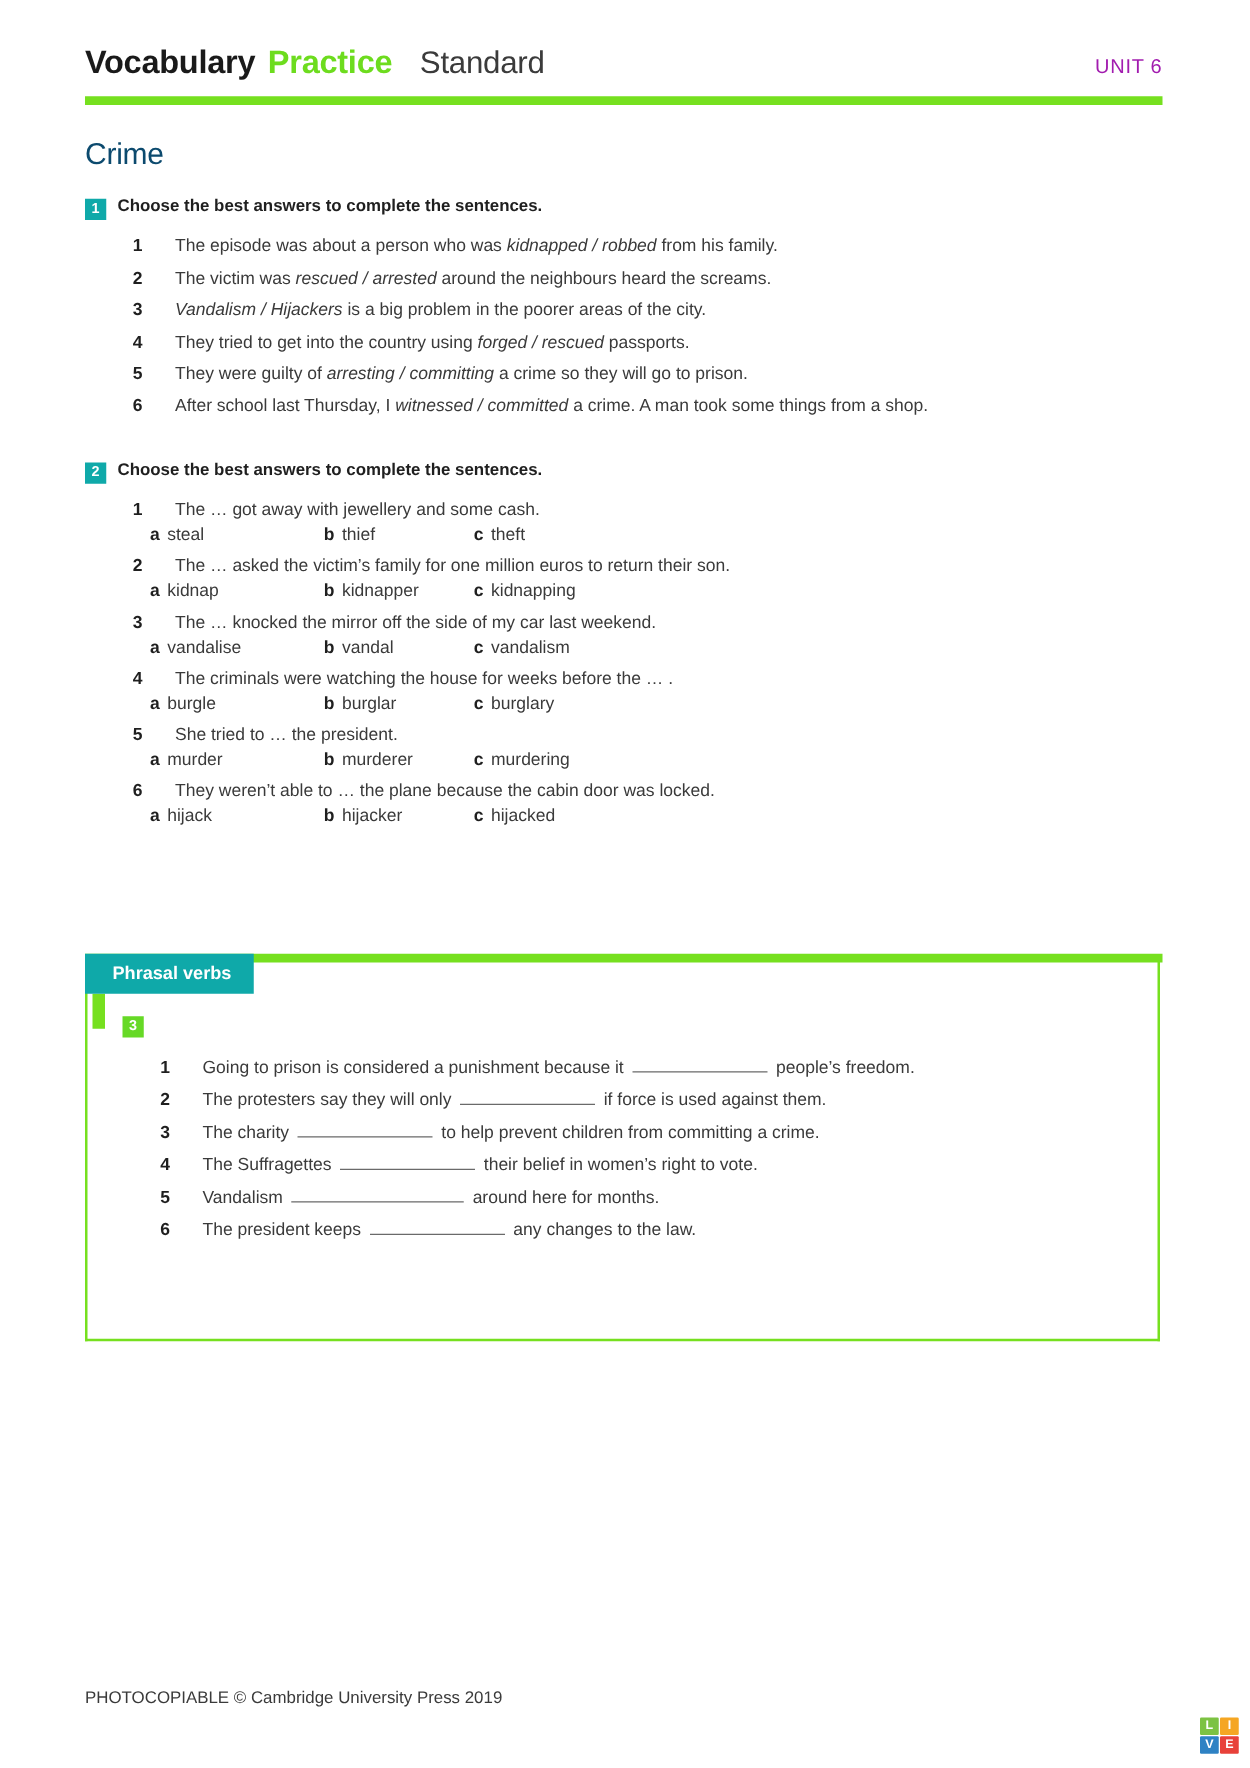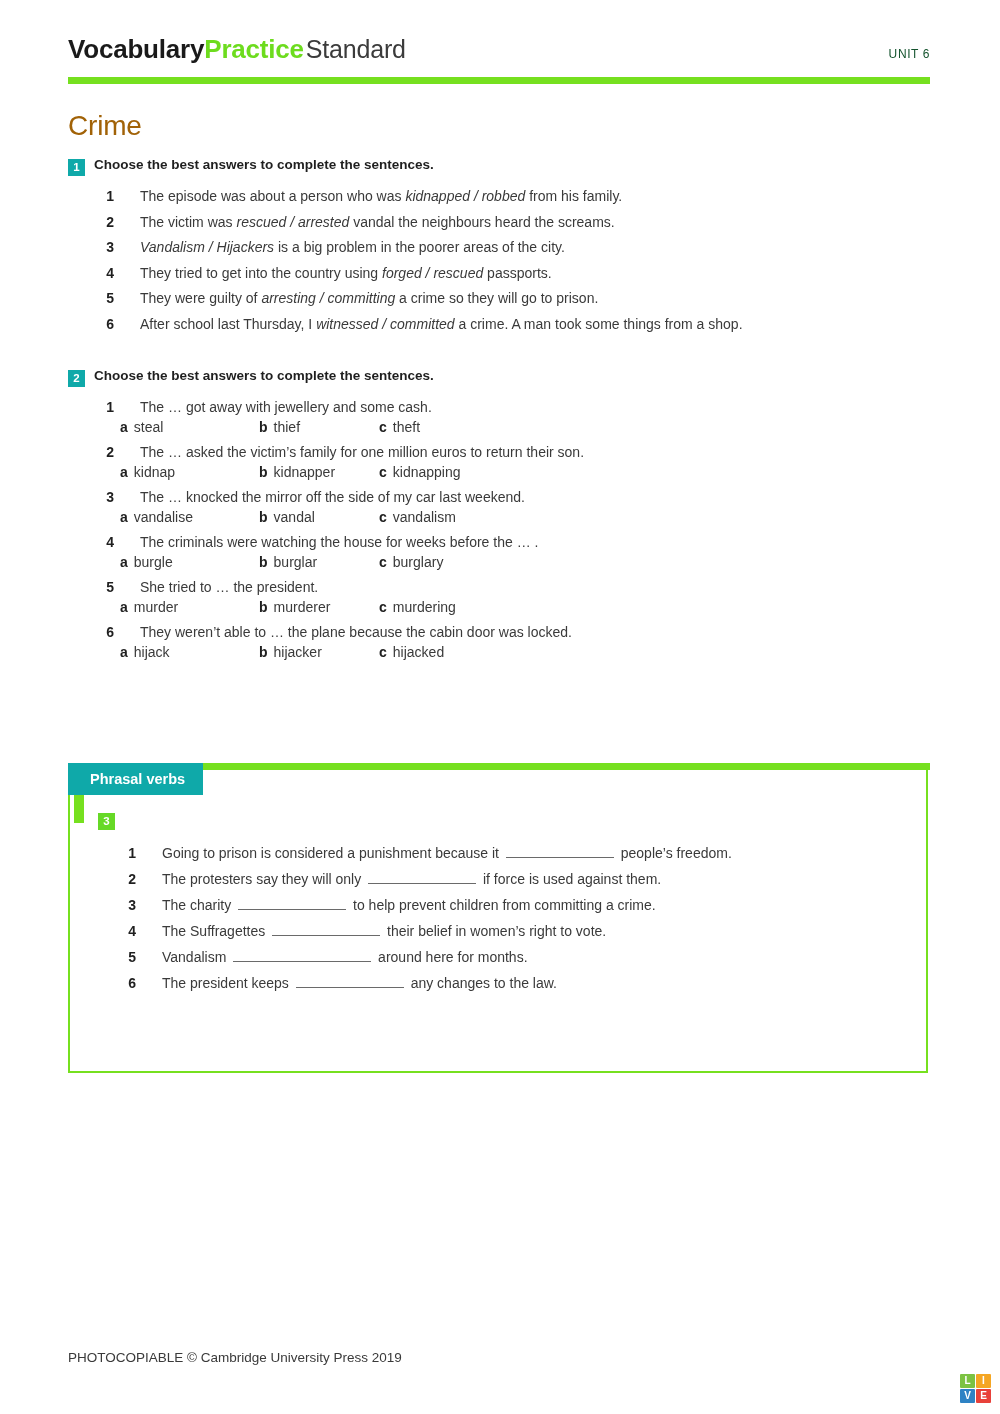--- a/index.html
+++ b/index.html
@@ -31,59 +31,60 @@
   }
   .header-row {
     display: flex;
     align-items: baseline;
     justify-content: space-between;
     height: 38px;
   }
   .title-group {
     display: flex;
     align-items: baseline;
+    gap: 10px;
   }
   .t-vocab {
     font-size: 26px;
     font-weight: bold;
     color: #1a1a1a;
     letter-spacing: -0.2px;
   }
   .t-practice {
     font-size: 26px;
     font-weight: bold;
     color: #6ddc1e;
     letter-spacing: -0.2px;
   }
   .t-standard {
     font-size: 25px;
     font-weight: normal;
     color: #3b3b3b;
-    margin-left: 2px;
+    margin-left: 12px;
     letter-spacing: -0.2px;
   }
   .t-unit {
-    font-size: 12px;
-    color: #14532d;
+    font-size: 16px;
+    color: #a21caf;
     letter-spacing: 0.6px;
   }
   .header-rule {
     margin-top: 5px;
     height: 7px;
     width: 862px;
     background: #76e01f;
   }
 
   
   .section-title {
     position: absolute;
     left: 68px;
     top: 110px;
-    font-size: 28px;
-    color: #a16207;
+    font-size: 24px;
+    color: #0c4a6e;
     letter-spacing: -0.2px;
   }
 
   
   .ex-head {
     display: flex;
     align-items: flex-start;
     gap: 9px;
   }
   .badge {
@@ -307,21 +308,21 @@
       <span class="badge teal">1</span>
       <span class="ex-instr">Choose the best answers to complete the sentences.</span>
     </div>
     <div class="q-list" id="ex1-list">
         <div class="q-row">
           <span class="q-num">1</span>
           <span class="q-text"><span>The episode was about a person who was </span><i>kidnapped / robbed</i><span> from his family.</span></span>
         </div>
         <div class="q-row">
           <span class="q-num">2</span>
-          <span class="q-text"><span>The victim was </span><i>rescued / arrested</i><span> vandal the neighbours heard the screams.</span></span>
+          <span class="q-text"><span>The victim was </span><i>rescued / arrested</i><span> around the neighbours heard the screams.</span></span>
         </div>
         <div class="q-row">
           <span class="q-num">3</span>
           <span class="q-text"><i>Vandalism / Hijackers</i><span> is a big problem in the poorer areas of the city.</span></span>
         </div>
         <div class="q-row">
           <span class="q-num">4</span>
           <span class="q-text"><span>They tried to get into the country using </span><i>forged / rescued</i><span> passports.</span></span>
         </div>
         <div class="q-row">

